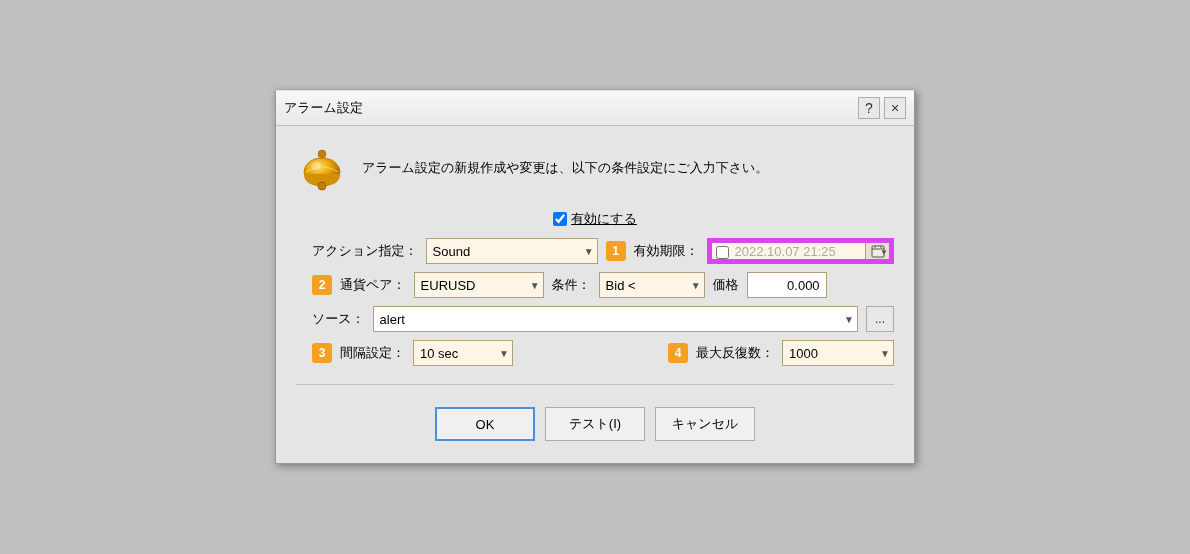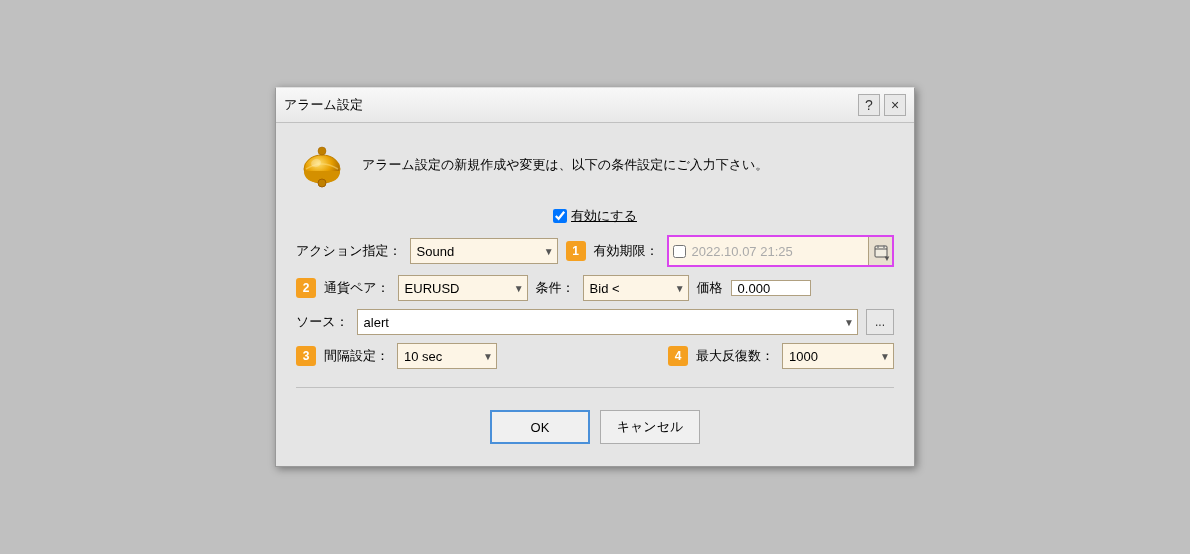--- a/index.html
+++ b/index.html
@@ -94,20 +94,21 @@
       font-size: 13px;
       color: #000;
       text-decoration: underline;
       cursor: pointer;
     }
 
     .form-grid {
       display: flex;
       flex-direction: column;
       gap: 8px;
+      margin-left: 16px;
     }
 
     .form-row {
       display: flex;
       align-items: center;
       gap: 8px;
     }
 
     .badge {
       width: 20px;
@@ -149,25 +150,25 @@
     .select-arrow {
       position: absolute;
       right: 4px;
       pointer-events: none;
       font-size: 10px;
       color: #555;
     }
 
     .date-field-wrapper {
       display: flex;
-      align-items: center;
+      align-items: flex-end;
       flex: 1;
       background: #fdf5e6;
-      border: 2px solid #d946ef;
-      height: 32px;
+      border: 5px solid #d946ef;
+      height: 26px;
     }
     .date-checkbox {
       margin: 0 4px;
       width: 13px;
       height: 13px;
     }
     .date-text {
       font-size: 13px;
       color: #aaa;
       flex: 1;
@@ -195,21 +196,22 @@
       color: #555;
     }
 
     .text-input {
       background: white;
       border: 1px solid #b0a080;
       padding: 3px 6px;
       font-size: 13px;
       font-family: inherit;
       color: #000;
-      height: 16px;
+      height: 26px;
+      text-align: right;
     }
 
     .source-row {
       display: flex;
       align-items: center;
       gap: 8px;
     }
     .source-select-wrapper {
       flex: 1;
       position: relative;
@@ -326,21 +328,21 @@
       <input type="checkbox" checked="" style="">
       <span class="checkbox-label">有効にする</span>
     </div>
 
     <div class="form-grid">
 
       <div class="form-row">
 
         <span class="field-label">アクション指定：</span>
         <div class="select-wrapper">
-          <select class="form-select" style="width:148px;">
+          <select class="form-select" style="width:172px;">
             <option>Sound</option>
             <option>Email</option>
             <option>Script</option>
           </select>
           <span class="select-arrow">▼</span>
         </div>
 
         <span class="badge">1</span>
 
         <span class="field-label">有効期限：</span>
@@ -425,16 +427,17 @@
           </select>
           <span class="select-arrow">▼</span>
         </div>
       </div>
     </div>
 
     <hr class="divider">
 
     <div class="button-row">
       <button class="btn btn-ok">OK</button>
+      <button class="btn">テスト(I)</button>
       <button class="btn">キャンセル</button>
     </div>
   </div>
 </div>
 
 </body></html>

